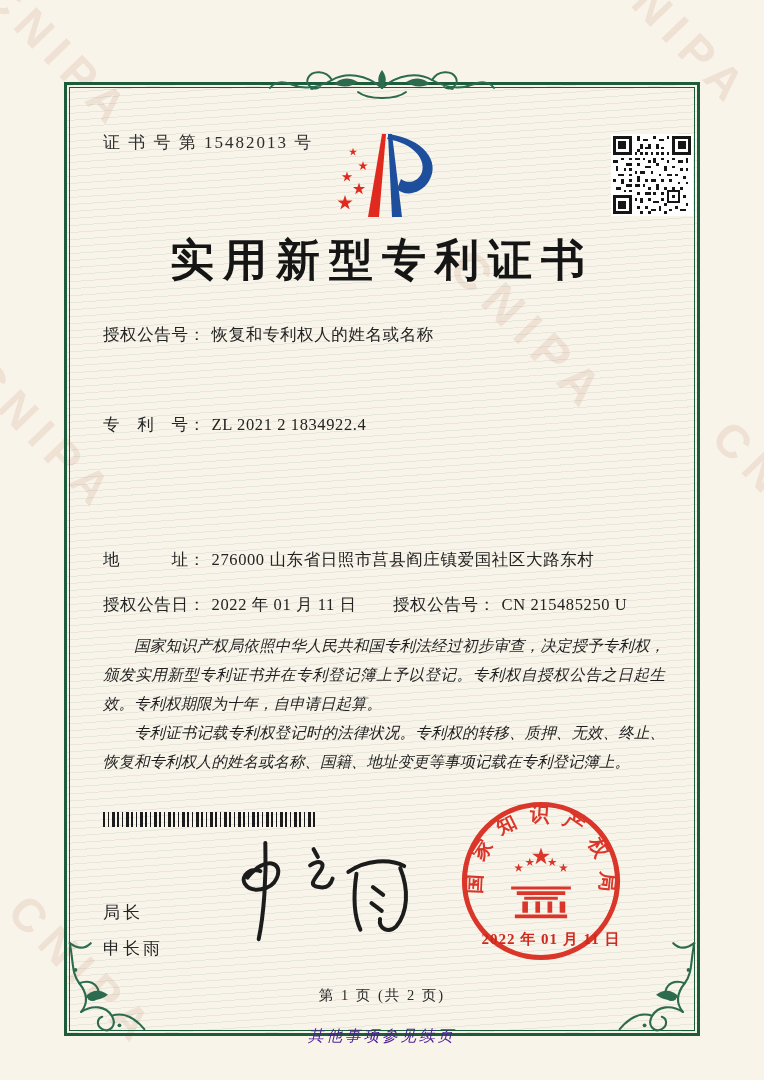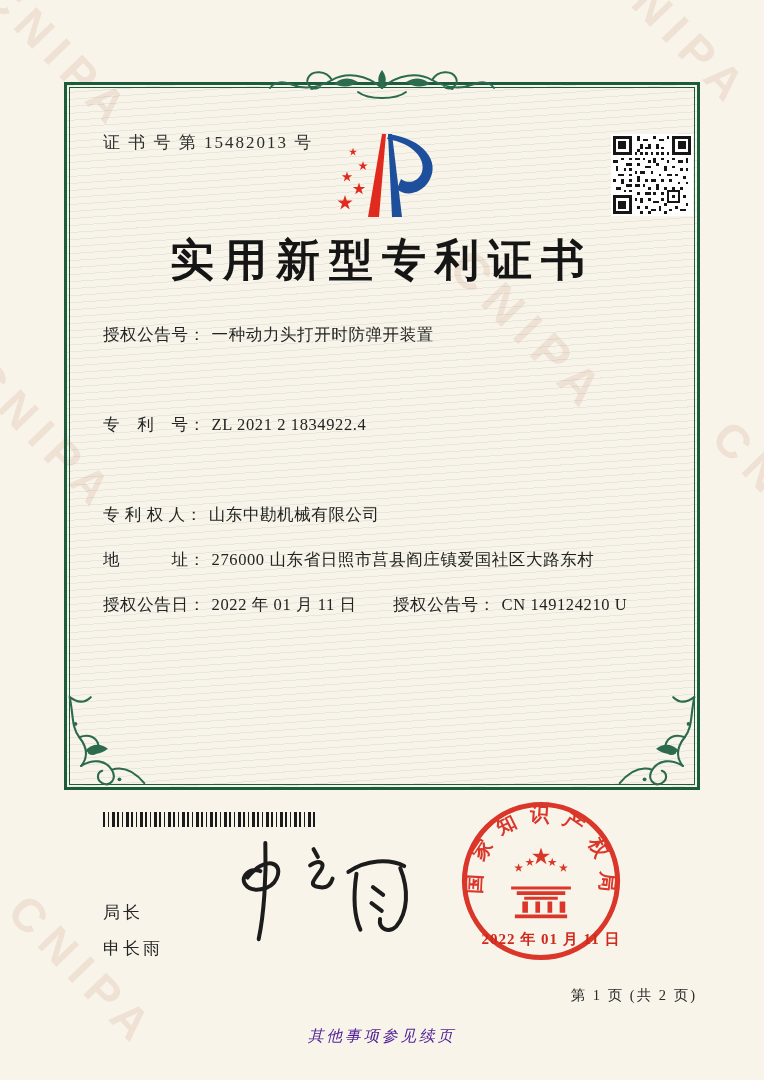--- a/index.html
+++ b/index.html
@@ -12,21 +12,21 @@
   
   .wm{
     position:absolute;z-index:0;
     font-family:"Liberation Sans","DejaVu Sans",sans-serif;
     font-weight:bold;font-size:46px;letter-spacing:10px;
     color:rgba(205,152,132,0.20);
     transform:rotate(46deg);white-space:nowrap;pointer-events:none;
   }
   
   .frame{
-    position:absolute;left:64px;top:82px;width:636px;height:708px;
+    position:absolute;left:64px;top:82px;width:636px;height:954px;
     border:3px solid #1c5b3c;box-sizing:border-box;z-index:1;
     background:repeating-linear-gradient(176deg,rgba(116,148,128,0.13) 0 1px,rgba(0,0,0,0) 1px 7px);
   }
   .frame-inner{position:absolute;inset:2px;border:1px solid #1c5b3c;pointer-events:none;}
   .abs{position:absolute;}
   .cert-no{left:36px;top:46px;font-size:17px;letter-spacing:2px;color:#2e2e2e;}
   .title{left:0;right:0;top:146px;text-align:center;font-size:44px;font-weight:700;
          letter-spacing:9px;color:#151515;}
   .fields{left:36px;right:28px;top:239px;height:330px;}
   .frow{position:absolute;left:0;right:0;font-size:16.5px;letter-spacing:0.6px;color:#232323;white-space:nowrap;}
@@ -38,21 +38,21 @@
   .paras p{margin:0;text-indent:2em;}
   .barcode{left:36px;top:727px;width:212px;height:15px;
     background:repeating-linear-gradient(90deg,#1b1b1b 0 2px,rgba(0,0,0,0) 2px 5px,#1b1b1b 5px 6px,rgba(0,0,0,0) 6px 9px,#1b1b1b 9px 12px,rgba(0,0,0,0) 12px 14px);}
   .officer{left:36px;top:816px;font-family:Liberation Mono, monospace;
            font-size:17px;letter-spacing:3px;color:#262626;}
   .officer div{margin-bottom:13px;}
   .sig{left:148px;top:750px;}
   .seal{left:390px;top:712px;opacity:.93;}
   .seal-date{left:404px;top:845px;width:160px;text-align:center;font-size:15px;
              font-weight:bold;color:#d0281c;letter-spacing:1px;z-index:3;}
-  .pageinfo{left:0;right:0;top:901px;text-align:right;font-size:14.5px;letter-spacing:2px;color:#2a2a2a;}
+  .pageinfo{left:0;right:0;top:901px;text-align:center;font-size:14.5px;letter-spacing:2px;color:#2a2a2a;}
   .note{position:absolute;left:0;right:0;top:1026px;text-align:center;font-size:15.5px;
         font-style:italic;letter-spacing:3px;color:#4c1d95;z-index:1;}
   .ornament-top{left:50%;top:-23px;transform:translateX(-50%);}
   .ornament-bl{left:-3px;bottom:-5px;}
   .ornament-br{right:-3px;bottom:-5px;transform:scaleX(-1);}
   .logo{left:258px;top:46px;}
   .qr{left:544px;top:49px;background:#fff;padding:2px;line-height:0;}
 </style>
 </head>
 <body>
@@ -148,30 +148,33 @@
         <use href="#fp" y="22"></use>
       <path fill="#161616" d="M8 6h1v1H8zM10 6h1v1h-1zM12 6h1v1h-1zM14 6h1v1h-1zM16 6h1v1h-1zM18 6h1v1h-1zM20 6h1v1h-1zM6 8h1v1H6zM6 10h1v1H6zM6 12h1v1H6zM6 14h1v1H6zM6 16h1v1H6zM6 18h1v1H6zM6 20h1v1H6z"></path>
       <path fill="#161616" d="M9 0h1v2H9zM11 1h2v1h-2zM13 3h1v1h-1zM10 3h1v2h-1zM12 4h2v1h-2zM9 5h1v1H9zM15 0h1v1h-1zM17 1h2v1h-2zM20 0h1v1h-1zM16 3h1v2h-1zM18 4h1v1h-1zM0 9h2v1H0zM3 8h1v1H3zM5 10h1v1H5zM1 11h1v2H1zM4 12h1v1H4zM2 14h2v1H2zM0 16h1v1H0zM3 16h1v2H3zM5 18h1v1H5zM1 19h2v1H1zM4 20h1v1H4zM8 8h2v1H8zM11 8h1v1h-1zM13 9h1v1h-1zM15 8h1v2h-1zM18 8h1v1h-1zM20 9h1v1h-1zM22 8h1v1h-1zM24 9h2v1h-2zM27 8h1v2h-1zM9 10h1v1H9zM12 11h2v1h-2zM16 10h1v1h-1zM19 11h1v2h-1zM22 11h1v1h-1zM25 12h1v1h-1zM27 12h1v1h-1zM8 13h1v1H8zM10 13h2v1h-2zM14 13h1v1h-1zM17 14h1v1h-1zM20 14h2v1h-2zM23 14h1v1h-1zM26 15h1v1h-1zM9 15h1v2H9zM12 16h1v1h-1zM14 16h2v1h-2zM18 16h1v1h-1zM21 16h1v1h-1zM24 17h1v1h-1zM27 17h1v1h-1zM8 18h2v1H8zM11 18h1v1h-1zM13 19h1v1h-1zM16 18h1v2h-1zM19 19h1v1h-1zM22 19h1v1h-1zM25 19h1v1h-1zM9 21h1v1H9zM12 21h2v1h-2zM15 21h1v1h-1zM18 21h1v1h-1zM8 23h1v1H8zM10 23h1v2h-1zM13 23h1v1h-1zM15 24h2v1h-2zM18 23h1v1h-1zM9 26h1v1H9zM12 26h1v1h-1zM14 27h2v1h-2zM17 26h1v2h-1zM10 28h1v1h-1zM13 28h1v1h-1zM19 25h1v1h-1zM19 28h1v1h-1zM21 27h1v1h-1zM23 26h1v1h-1zM25 27h2v1h-2zM27 25h1v1h-1zM22 24h1v1h-1zM24 23h1v1h-1zM26 22h1v1h-1z"></path>
       <path fill="#161616" d="M20 20h5v1h-5zM20 21h1v3h-1zM24 21h1v3h-1zM20 24h5v1h-5zM22 22h1v1h-1z"></path>
     </svg>
   </div>
 
   <div class="abs title">实用新型专利证书</div>
 
   <div class="abs fields">
-    <div class="frow" style="top:0"><span class="flabel">授权公告号：</span><span class="fvalue">一种动力头打开时防弹开装置</span></div>
+    <div class="frow" style="top:0"><span class="flabel">授权公告号：</span><span class="fvalue">恢复和专利权人的姓名或名称</span></div>
     <div class="frow" style="top:90px"><span class="flabel">专　利　号：</span><span class="fvalue">ZL 2021 2 1834922.4</span></div>
-    <div class="frow" style="top:180px"><span class="flabel">专 利 权 人：</span><span class="fvalue">山东中勘机械有限公司</span></div>
     <div class="frow" style="top:225px"><span class="flabel">地　　　址：</span><span class="fvalue">276000 山东省日照市莒县阎庄镇爱国社区大路东村</span></div>
     <div class="frow" style="top:270px">
       <span class="flabel">授权公告日：</span><span class="fvalue">2022 年 01 月 11 日</span>
-      <span class="fright"><span class="flabel">授权公告号：</span><span class="fvalue">CN 149124210 U</span></span>
+      <span class="fright"><span class="flabel">授权公告号：</span><span class="fvalue">CN 215485250 U</span></span>
     </div>
   </div>
 
+  <div class="abs paras">
+    <p>国家知识产权局依照中华人民共和国专利法经过初步审查，决定授予专利权，颁发实用新型专利证书并在专利登记簿上予以登记。专利权自授权公告之日起生效。专利权期限为十年，自申请日起算。</p>
+    <p>专利证书记载专利权登记时的法律状况。专利权的转移、质押、无效、终止、恢复和专利权人的姓名或名称、国籍、地址变更等事项记载在专利登记簿上。</p>
+  </div>
 
   <div class="abs barcode"></div>
 
   <div class="abs officer">
     <div>局长</div>
     <div>申长雨</div>
   </div>
 
   <svg class="abs sig" width="210" height="110" viewBox="0 0 210 110" style="transform:rotate(-2deg);">
     <g fill="none" stroke="#1c1c1c" stroke-width="4" stroke-linecap="round" stroke-linejoin="round">

